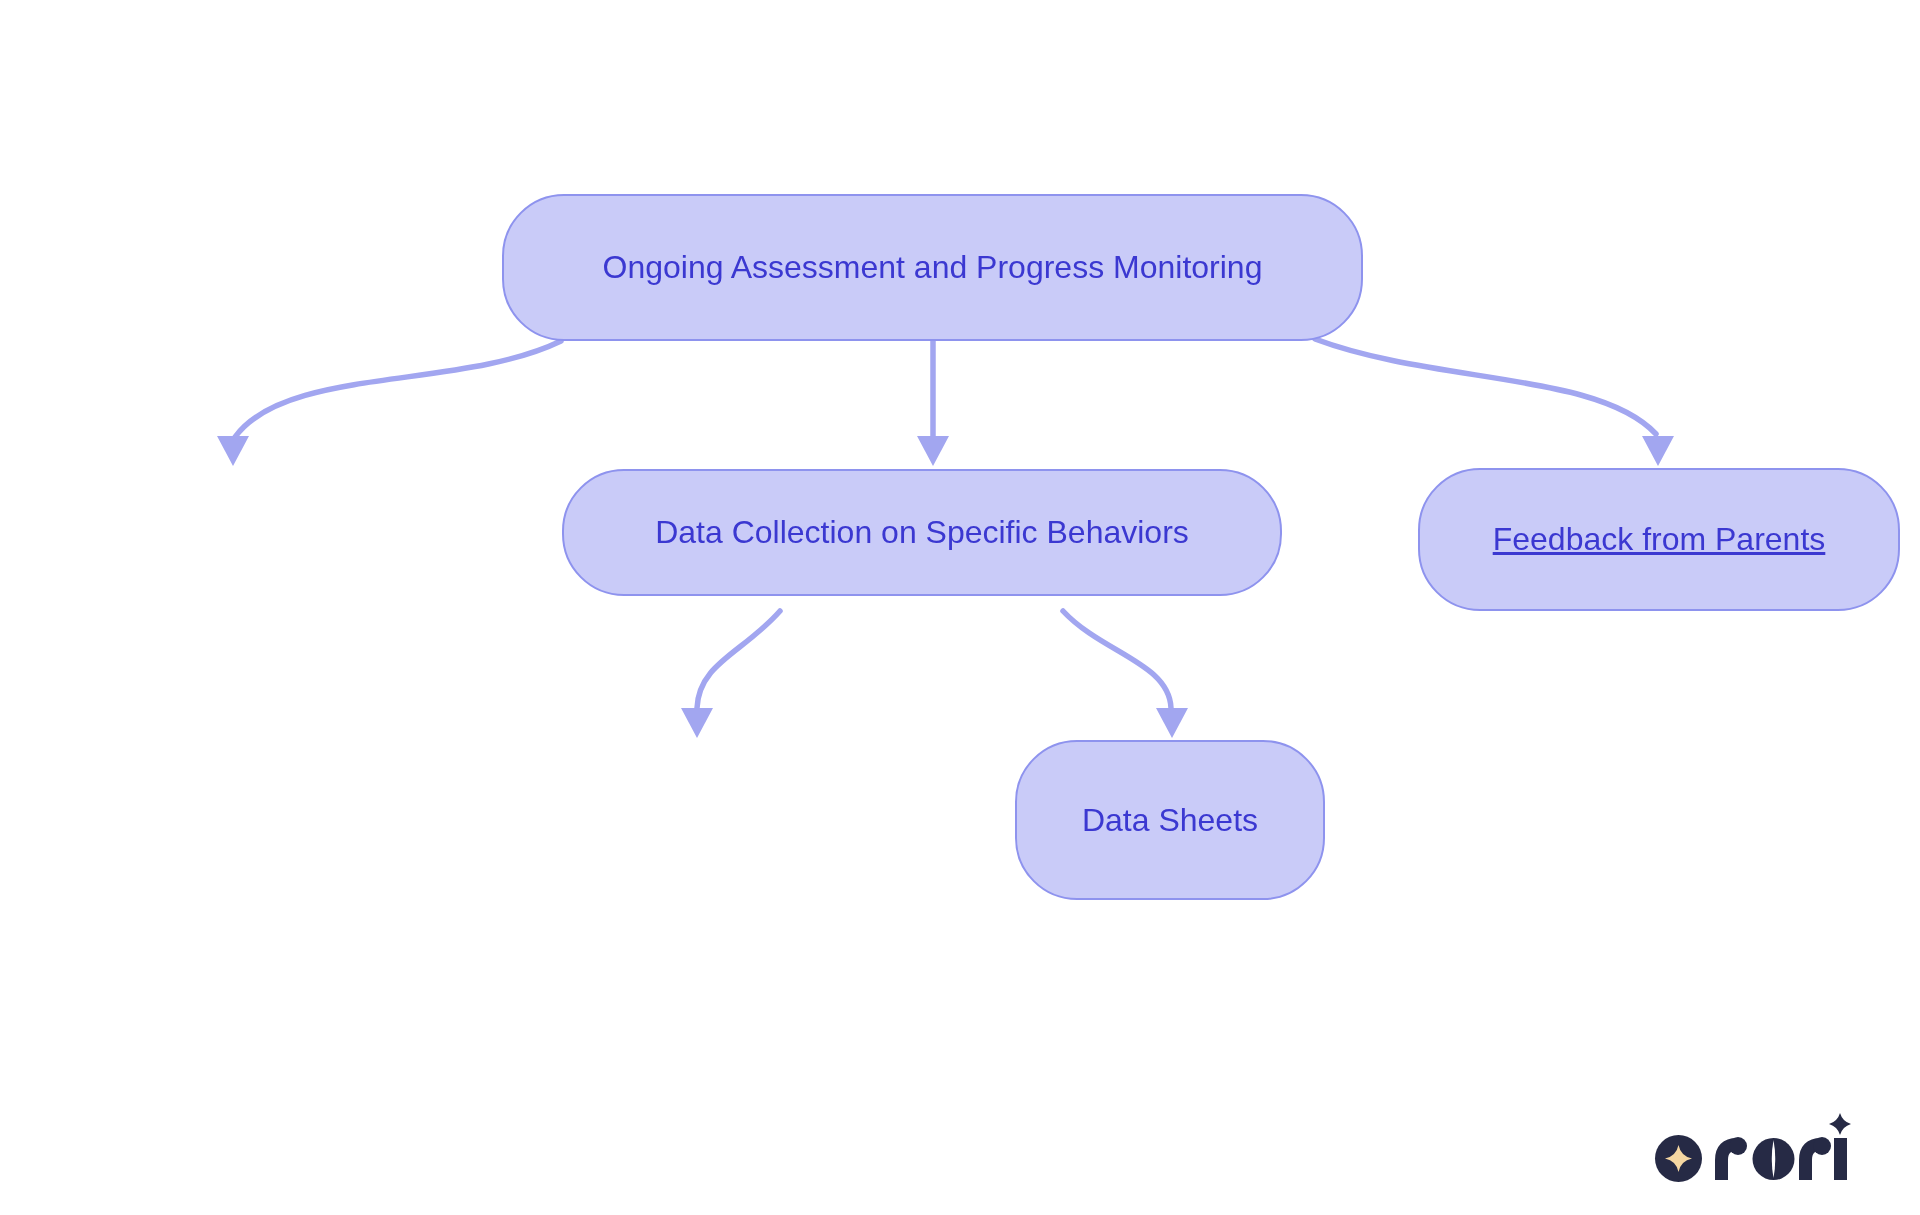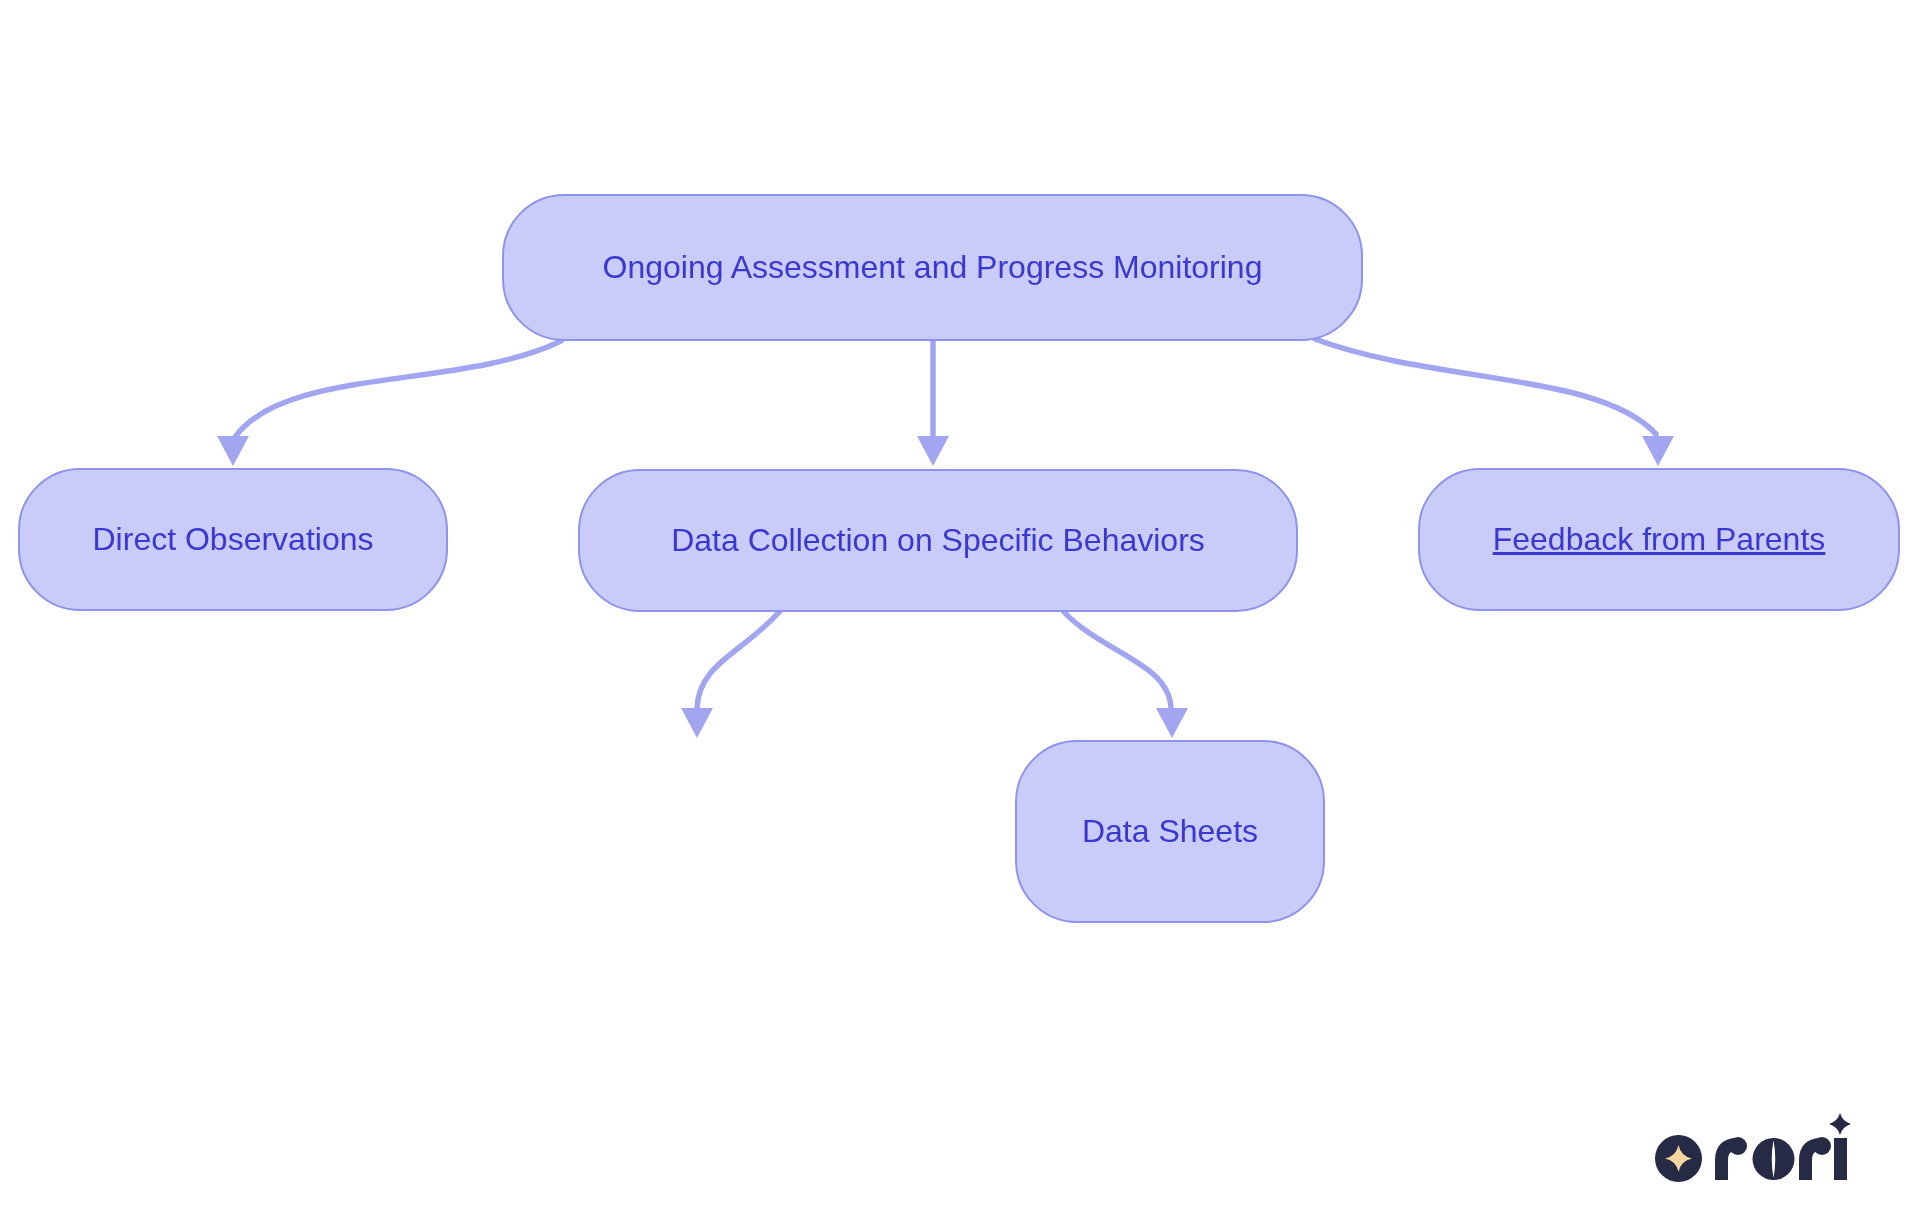--- a/index.html
+++ b/index.html
@@ -34,24 +34,24 @@
     justify-content: center;
     text-align: center;
     color: #3b38d1;
     font-size: 32px;
     line-height: 1.2;
     z-index: 2;
     white-space: nowrap;
   }
   .node-root        { left: 502px;  top: 194px; width: 861px; height: 147px; }
   .node-direct      { left: 18px;   top: 468px; width: 430px; height: 143px; }
-  .node-collection  { left: 578px;  top: 469px; width: 720px; height: 143px; }
+  .node-collection  { left: 562px;  top: 469px; width: 720px; height: 127px; }
   .node-feedback    { left: 1418px; top: 468px; width: 482px; height: 143px; text-decoration: underline; }
   .node-progress    { left: 505px;  top: 740px; width: 383px; height: 143px; }
-  .node-sheets      { left: 1015px; top: 740px; width: 310px; height: 183px; }
+  .node-sheets      { left: 1015px; top: 740px; width: 310px; height: 160px; }
   .logo {
     position: absolute;
     left: 1650px;
     top: 1110px;
     width: 212px;
     height: 74px;
     z-index: 3;
   }
 </style>
 </head>
@@ -73,23 +73,20 @@
       <polygon points="1642 436, 1674 436, 1658 466"></polygon>
       <polygon points="681 708, 713 708, 697 738"></polygon>
       <polygon points="1156 708, 1188 708, 1172 738"></polygon>
     </g>
   </svg>
 
   <div class="node node-root">
     <span>Ongoing Assessment and Progress Monitoring</span>
   </div>
 
-  <div class="node node-direct">
-    <span>Direct Observations</span>
-  </div>
 
   <div class="node node-collection">
     <span>Data Collection on Specific Behaviors</span>
   </div>
 
   <div class="node node-feedback">
     <span>Feedback from Parents</span>
   </div>
 
 

